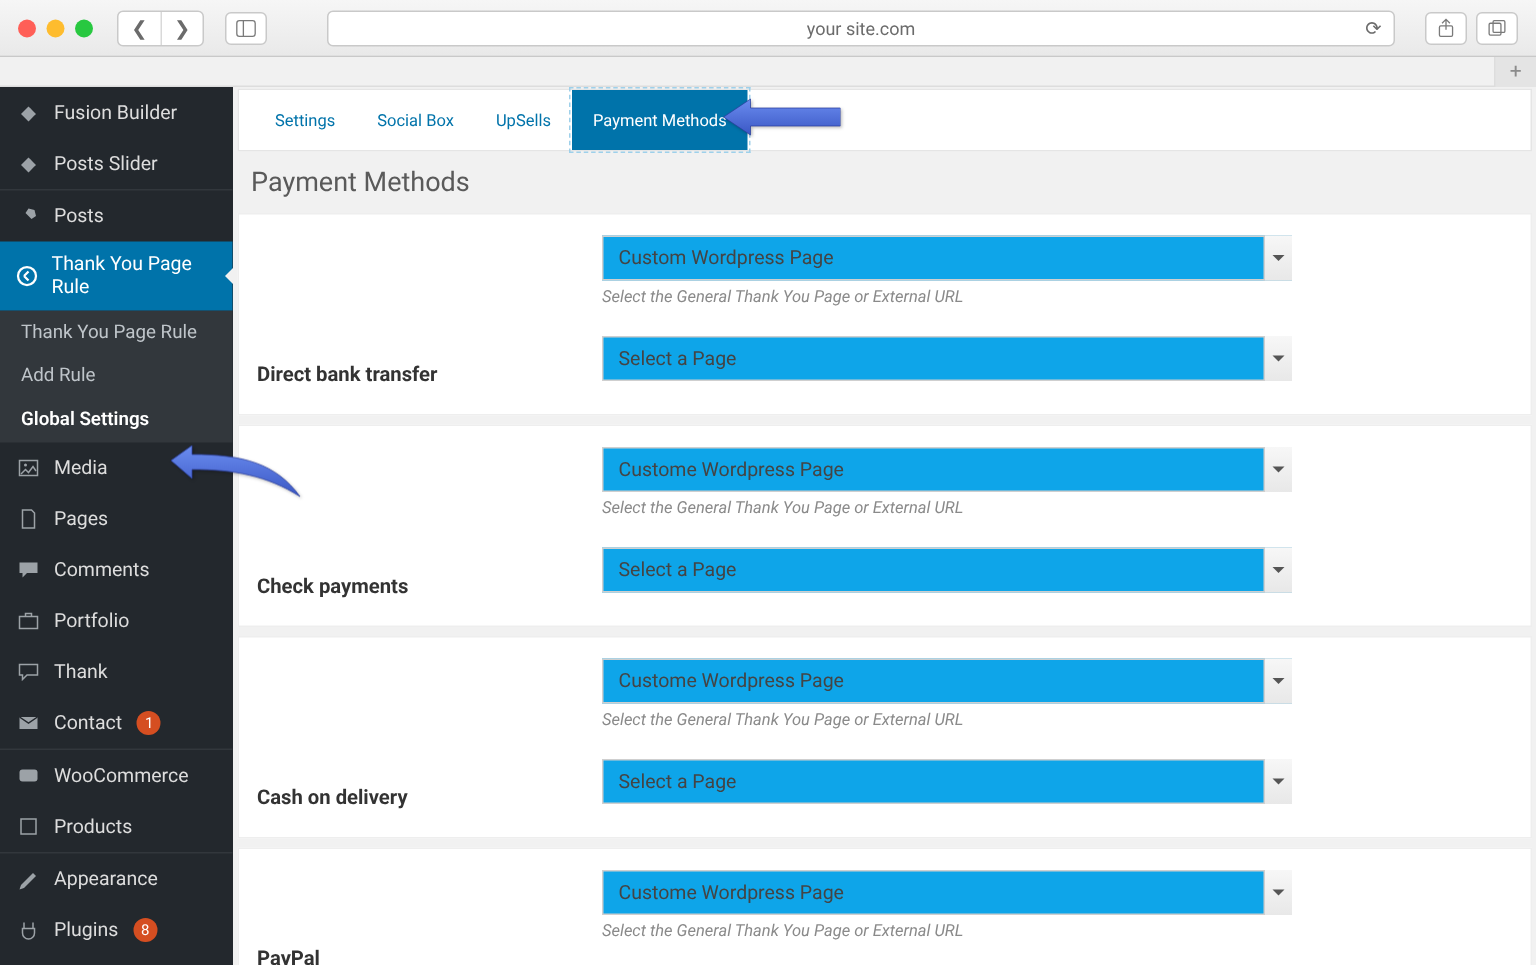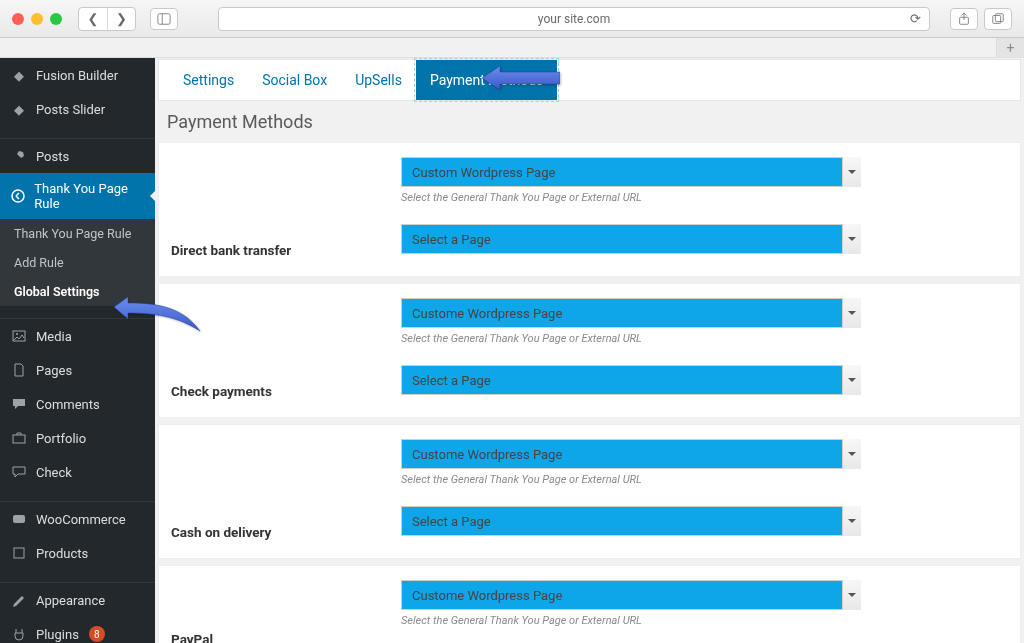--- a/index.html
+++ b/index.html
@@ -18,33 +18,33 @@
   .reload { position:absolute; right:8px; color:#6b6b6b; font-size:13px;}
   .right-tools { display:flex; gap:6px; }
   .right-tools .panel-btn{margin:0;}
   .tabstrip { height:20px; background:#f1f1f1; border-bottom:1px solid #ddd; position:relative;}
   .newtab { position:absolute; right:0; top:0; width:28px; height:20px; border-left:1px solid #ddd; background:#e4e4e4; color:#8b8b8b; display:flex;align-items:center;justify-content:center; font-size:14px;}
 
   .app { display:flex; height:calc(100% - 58px); }
 
   .sidebar { width:155px; background:#23282d; color:#eee; font-size:13px; overflow:auto; }
   .side-item { display:flex; align-items:center; gap:8px; padding:8px 10px; color:#ddd; cursor:pointer; position:relative;}
-  .side-item.sep { border-top:1px solid #32373c;margin-top:12px; }
+  .side-item.sep { border-top:1px solid #32373c; }
   .side-item .ico { width:18px; height:18px; display:flex; align-items:center; justify-content:center; color:#9ca2a7;}
   .side-item.active { background:#0073aa; color:#fff; }
   .side-item.active .ico{color:#fff;}
   .side-item.active::after { content:""; position:absolute; right:-1px; top:50%; margin-top:-6px; border:6px solid transparent; border-right-color:#f1f1f1; }
   .badge { background:#d54e21; color:#fff; border-radius:9px; min-width:16px; height:16px; font-size:10px; display:inline-flex; align-items:center; justify-content:center; padding:0 4px; margin-left:2px;}
   .submenu{ background:#32373c; }
   .sub-item { padding:7px 10px 7px 14px; font-size:12.5px; color:#bfc5ca; cursor:pointer;}
   .sub-item.current { color:#fff; font-weight:600; }
 
   .content { flex:1; background:#f1f1f1; position:relative; overflow:auto; }
   .tabs { background:#fff; border:1px solid #e5e5e5; padding:0 10px; display:flex; align-items:center; height:42px; gap:0; margin:1px 3px 0 3px;}
-  .tab { padding:0 14px; height:100%; display:flex; align-items:center; color:#0073aa; font-size:14px; cursor:pointer; }
+  .tab { padding:0 14px; height:100%; display:flex; align-items:center; color:#0073aa; font-size:11px; cursor:pointer; }
   .tab.active { background:#0073aa; color:#fff; outline:1px dashed #9ed0ea; outline-offset:1px;}
   h2.page-title { font-size:18px; font-weight:400; color:#5a5a5a; padding:10px 12px; }
 
   .form-section { background:#fff; border:1px solid #eee; margin:0 3px 6px 3px; padding:14px 12px 18px; display:flex; gap:40px; align-items:flex-end;}
   .form-section.last{padding-bottom:30px;}
   .fs-label { width:190px; font-size:13.5px; font-weight:700; color:#333; padding-top:8px;}
   .fs-fields { flex:1; max-width:460px; }
   .select { position:relative; margin-bottom:4px;}
   .select select{ width:100%; appearance:none; -webkit-appearance:none; padding:6px 30px 6px 10px; font-size:13px; border:1px solid #cfcfcf; background:#0ea5e9; color:#444; height:30px; }
   .select::after{ content:""; position:absolute; right:0; top:0; width:18px; height:100%; border-left:1px solid #cfcfcf; background:linear-gradient(#f7f7f7,#e8e8e8); pointer-events:none;}
@@ -163,21 +163,31 @@
           </svg>
         </span>
       <span>Portfolio</span>
     </div>
     <div class="side-item">
       <span class="ico">
           <svg width="16" height="16" viewBox="0 0 16 16">
             <path d="M2 3h12v7H7l-3 3v-3H2z" fill="none" stroke="#9ca2a7"></path>
           </svg>
         </span>
-      <span>Check</span>
+      <span>Thank</span>
+    </div>
+    <div class="side-item">
+      <span class="ico">
+          <svg width="16" height="16" viewBox="0 0 16 16">
+            <rect x="2" y="4" width="12" height="8" fill="#9ca2a7"></rect>
+            <path d="M2 4l6 4 6-4" stroke="#23282d" fill="none"></path>
+          </svg>
+        </span>
+      <span>Contact</span>
+      <span class="badge">1</span>
     </div>
     <div class="side-item sep">
       <span class="ico">
           <svg width="16" height="16" viewBox="0 0 16 16">
             <rect x="2" y="4" width="12" height="8" rx="2" fill="#9ca2a7"></rect>
           </svg>
         </span>
       <span>WooCommerce</span>
     </div>
     <div class="side-item">

